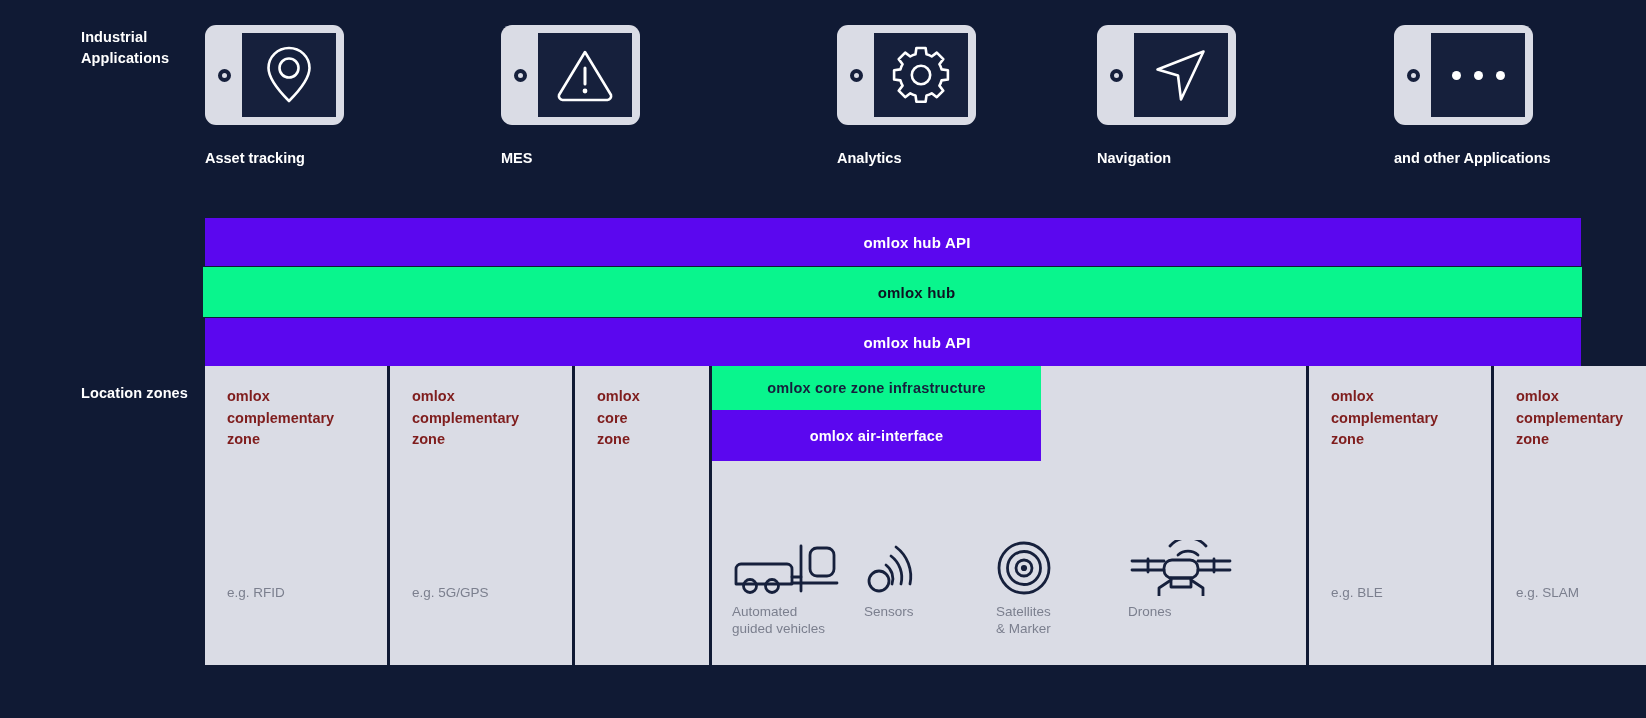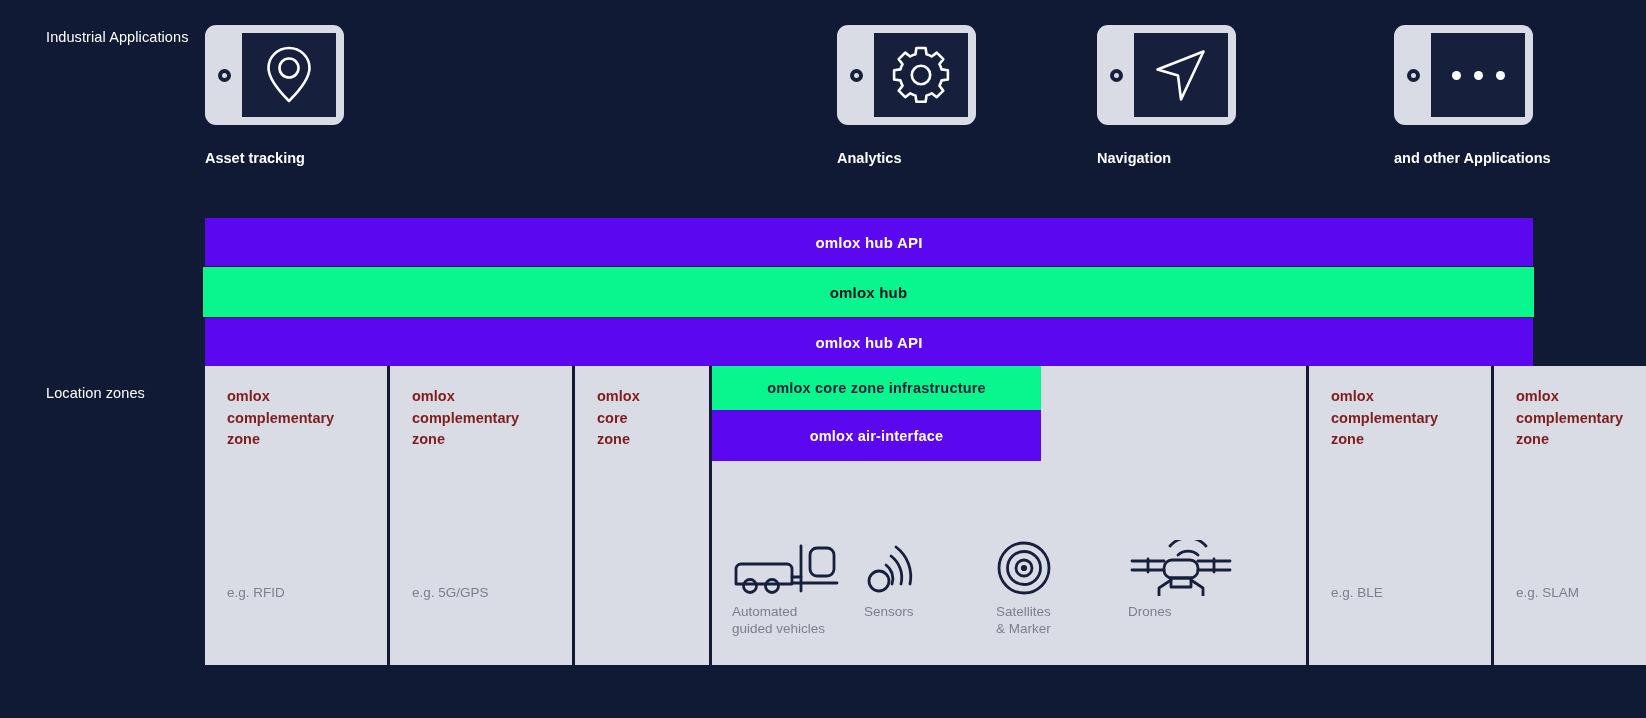--- a/index.html
+++ b/index.html
@@ -15,24 +15,25 @@
 
   
   #apps-row {
     position: absolute;
     left: 0; top: 0;
     width: 1646px; height: 200px;
   }
   .row-label {
     position: absolute;
     color: #ffffff;
-    font-weight: normal;
+    font-weight: bold;
     font-size: 14.5px;
     line-height: 21px;
     letter-spacing: 0.1px;
+    margin-left: 35px;
   }
   #apps-label { left: 46px; top: 27px; width: 150px; }
   #zones-label { left: 46px; top: 383px; width: 150px; }
 
   .app-cell {
     position: absolute;
     top: 25px;
     width: 140px;
   }
   .tablet {
@@ -79,20 +80,21 @@
 
   
   .bar {
     position: absolute;
     display: flex;
     align-items: center;
     justify-content: center;
     font-weight: bold;
     font-size: 15px;
     letter-spacing: 0.2px;
+    padding-left: 48px;
   }
   #bar-api-top   { left: 205px; top: 218px; width: 1328px; height: 48px;
                    background: #5b07ef; color: #ffffff; }
   #bar-hub       { left: 203px; top: 267px; width: 1331px; height: 50px;
                    background: #09f58d; color: #0e1322; }
   #bar-api-bot   { left: 205px; top: 318px; width: 1328px; height: 48px;
                    background: #5b07ef; color: #ffffff; }
 
   
   #zones-row {
@@ -171,20 +173,33 @@
       <div class="tablet-screen">
         <svg width="54" height="64" viewBox="0 0 54 64">
           <path d="M27 5 C15.5 5 6.5 14 6.5 25 C6.5 37 20 51 27 58 C34 51 47.5 37 47.5 25 C47.5 14 38.5 5 27 5 Z" fill="none" stroke="#ffffff" stroke-width="2.6" stroke-linejoin="round"></path>
           <circle cx="27" cy="25" r="9.5" fill="none" stroke="#ffffff" stroke-width="2.6"></circle>
         </svg>
       </div>
     </div>
     <div class="app-caption">Asset tracking</div>
   </div>
 
+  <div class="app-cell" style="left:501px;">
+    <div class="tablet">
+      <span class="tablet-btn"></span>
+      <div class="tablet-screen">
+        <svg width="62" height="58" viewBox="0 0 62 58">
+          <path d="M31 6 L57 49 A4 4 0 0 1 53.5 54 L8.5 54 A4 4 0 0 1 5 49 Z" fill="none" stroke="#ffffff" stroke-width="2.6" stroke-linejoin="round"></path>
+          <line x1="31" y1="22" x2="31" y2="38" stroke="#ffffff" stroke-width="3" stroke-linecap="round"></line>
+          <circle cx="31" cy="45" r="2.4" fill="#ffffff"></circle>
+        </svg>
+      </div>
+    </div>
+    <div class="app-caption">MES</div>
+  </div>
 
   <div class="app-cell" style="left:837px;">
     <div class="tablet">
       <span class="tablet-btn"></span>
       <div class="tablet-screen">
         <svg width="62" height="62" viewBox="0 0 62 62">
           <g fill="none" stroke="#ffffff" stroke-width="2.6" stroke-linejoin="round">
             <path d="M26.4 4 h9.2 l0.9 6.3 a21 21 0 0 1 5.2 2.2 l5.1-3.9 6.5 6.5 -3.9 5.1 a21 21 0 0 1 2.2 5.2 l6.3 0.9 v9.2 l-6.3 0.9 a21 21 0 0 1 -2.2 5.2 l3.9 5.1 -6.5 6.5 -5.1-3.9 a21 21 0 0 1 -5.2 2.2 l-0.9 6.3 h-9.2 l-0.9-6.3 a21 21 0 0 1 -5.2-2.2 l-5.1 3.9 -6.5-6.5 3.9-5.1 a21 21 0 0 1 -2.2-5.2 l-6.3-0.9 v-9.2 l6.3-0.9 a21 21 0 0 1 2.2-5.2 l-3.9-5.1 6.5-6.5 5.1 3.9 a21 21 0 0 1 5.2-2.2 Z"></path>
             <circle cx="31" cy="31" r="9.2"></circle>
           </g>

